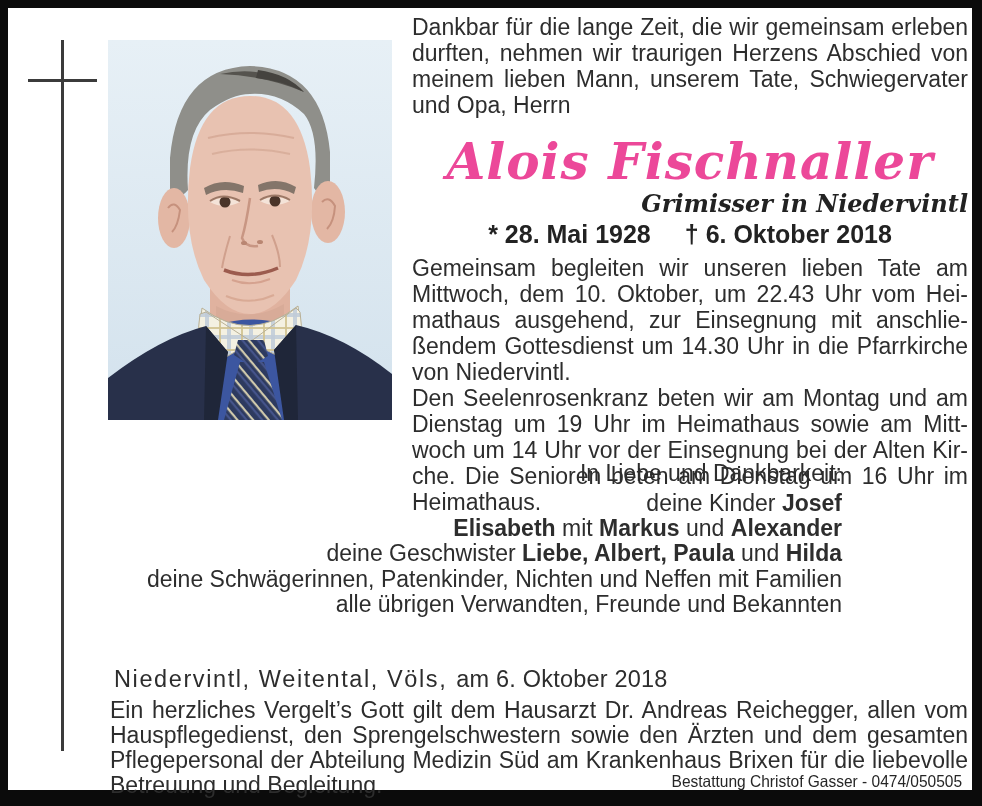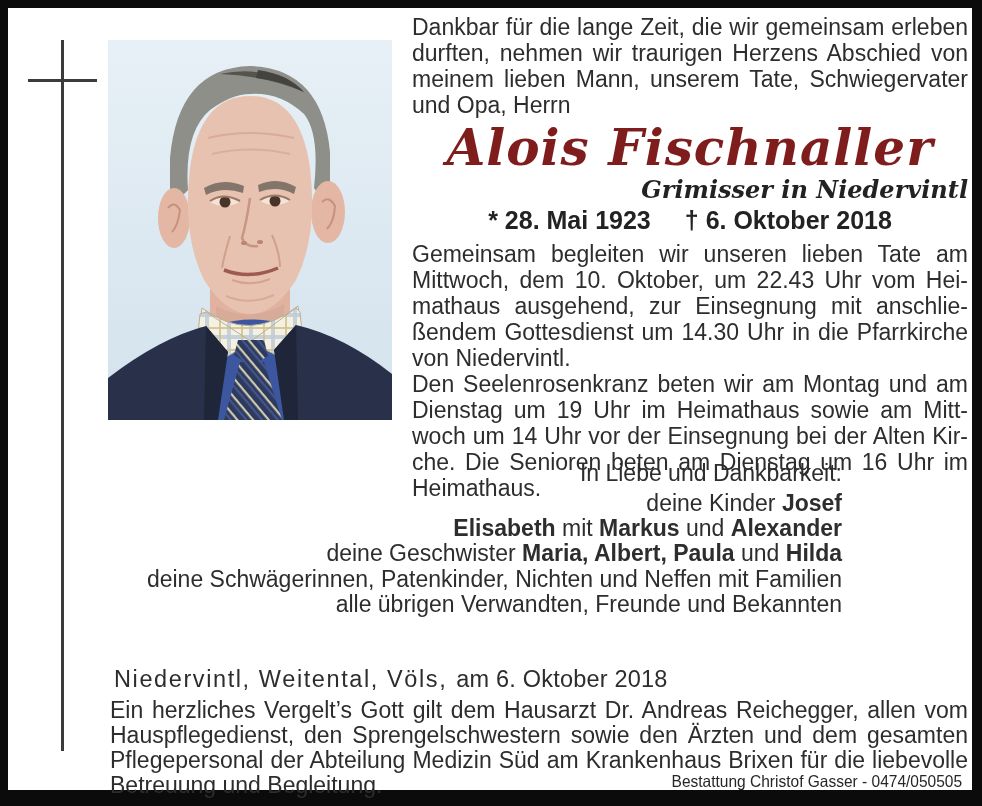--- a/index.html
+++ b/index.html
@@ -16,23 +16,23 @@
 
   
   .photo { position: absolute; left: 100px; top: 32px; width: 284px; height: 380px; overflow: hidden; }
   .photo svg { display: block; }
 
   
   .col-right { position: absolute; left: 404px; top: 6px; width: 556px; }
   .body { font-size: 23px; line-height: 26px; color: #2d2d2d; }
   .just { text-align: justify; hyphens: manual; -webkit-hyphens: manual; }
 
-  .name   { margin-top: 2px; text-align: center; font-family: "DejaVu Serif", serif;
+  .name   { margin-top: 16px; text-align: center; font-family: "DejaVu Serif", serif;
             font-style: italic; font-weight: bold; font-size: 50px; line-height: 56px;
-            letter-spacing: 1px; color: #7f1d1d; }
+            letter-spacing: 1px; color: #ec4899; }
   .origin { text-align: right; font-family: "DejaVu Serif", serif; font-style: italic;
             font-weight: bold; font-size: 24px; line-height: 27px; color: #222; }
   .dates  { margin-top: 4px; text-align: center; font-weight: bold; font-size: 25px;
             line-height: 26px; color: #222; }
   .dates .death { margin-left: 34px; }
   .para2 { margin-top: 8px; }
   .para3 { margin-top: 0px; }
 
   
   .family { position: absolute; left: 94px; top: 452px; width: 740px; text-align: right; }
@@ -138,32 +138,32 @@
         <path d="M98 286 L120 312 L110 380 L96 380 Z" fill="#1f2639"></path>
         <path d="M188 285 L166 310 L176 380 L190 380 Z" fill="#1f2639"></path>
       </svg>
     </div>
 
     <div class="col-right">
       <p class="body just">Dankbar für die lange Zeit, die wir gemeinsam erleben durften, nehmen wir traurigen Herzens Abschied von meinem lieben Mann, unserem Tate, Schwiegervater und Opa, Herrn</p>
       <div class="name">Alois Fischnaller</div>
       <div class="origin">Grimisser in Niedervintl</div>
       <div class="dates">
-        <span>* 28. Mai 1923</span><span class="death">† 6. Oktober 2018</span>
+        <span>* 28. Mai 1928</span><span class="death">† 6. Oktober 2018</span>
       </div>
       <p class="body just para2">Gemeinsam begleiten wir unseren lieben Tate am Mittwoch, dem 10. Oktober, um 22.43 Uhr vom Hei­mathaus ausgehend, zur Einsegnung mit anschlie­ßendem Gottesdienst um 14.30 Uhr in die Pfarrkirche von Niedervintl.</p>
       <p class="body just para3">Den Seelenrosenkranz beten wir am Montag und am Dienstag um 19 Uhr im Heimathaus sowie am Mitt­woch um 14 Uhr vor der Einsegnung bei der Alten Kir­che. Die Senioren beten am Dienstag um 16 Uhr im Heimathaus.</p>
     </div>
 
     <div class="family">
       <div class="family-heading">In Liebe und Dankbarkeit:</div>
       <div id="family-list">
           <div class="family-line"><span>deine Kinder </span><span class="b">Josef</span></div>
           <div class="family-line indent"><span class="b">Elisabeth</span><span> mit </span><span class="b">Markus</span><span> und </span><span class="b">Alexander</span></div>
-          <div class="family-line"><span>deine Geschwister </span><span class="b">Maria, Albert, Paula</span><span> und </span><span class="b">Hilda</span></div>
+          <div class="family-line"><span>deine Geschwister </span><span class="b">Liebe, Albert, Paula</span><span> und </span><span class="b">Hilda</span></div>
           <div class="family-line"><span>deine Schwägerinnen, Patenkinder, Nichten und Neffen mit Familien</span></div>
           <div class="family-line"><span>alle übrigen Verwandten, Freunde und Bekannten</span></div>
         </div>
     </div>
 
     <div class="dateline">
       <span class="places">Niedervintl, Weitental, Völs,</span><span class="datepart">am 6. Oktober 2018</span>
     </div>
 
     <p class="thanks just">Ein herzliches Vergelt’s Gott gilt dem Hausarzt Dr. Andreas Reichegger, allen vom Hauspflegedienst, den Sprengelschwestern sowie den Ärzten und dem gesamten Pflegepersonal der Abteilung Medizin Süd am Krankenhaus Brixen für die liebevolle Betreuung und Begleitung.</p>

